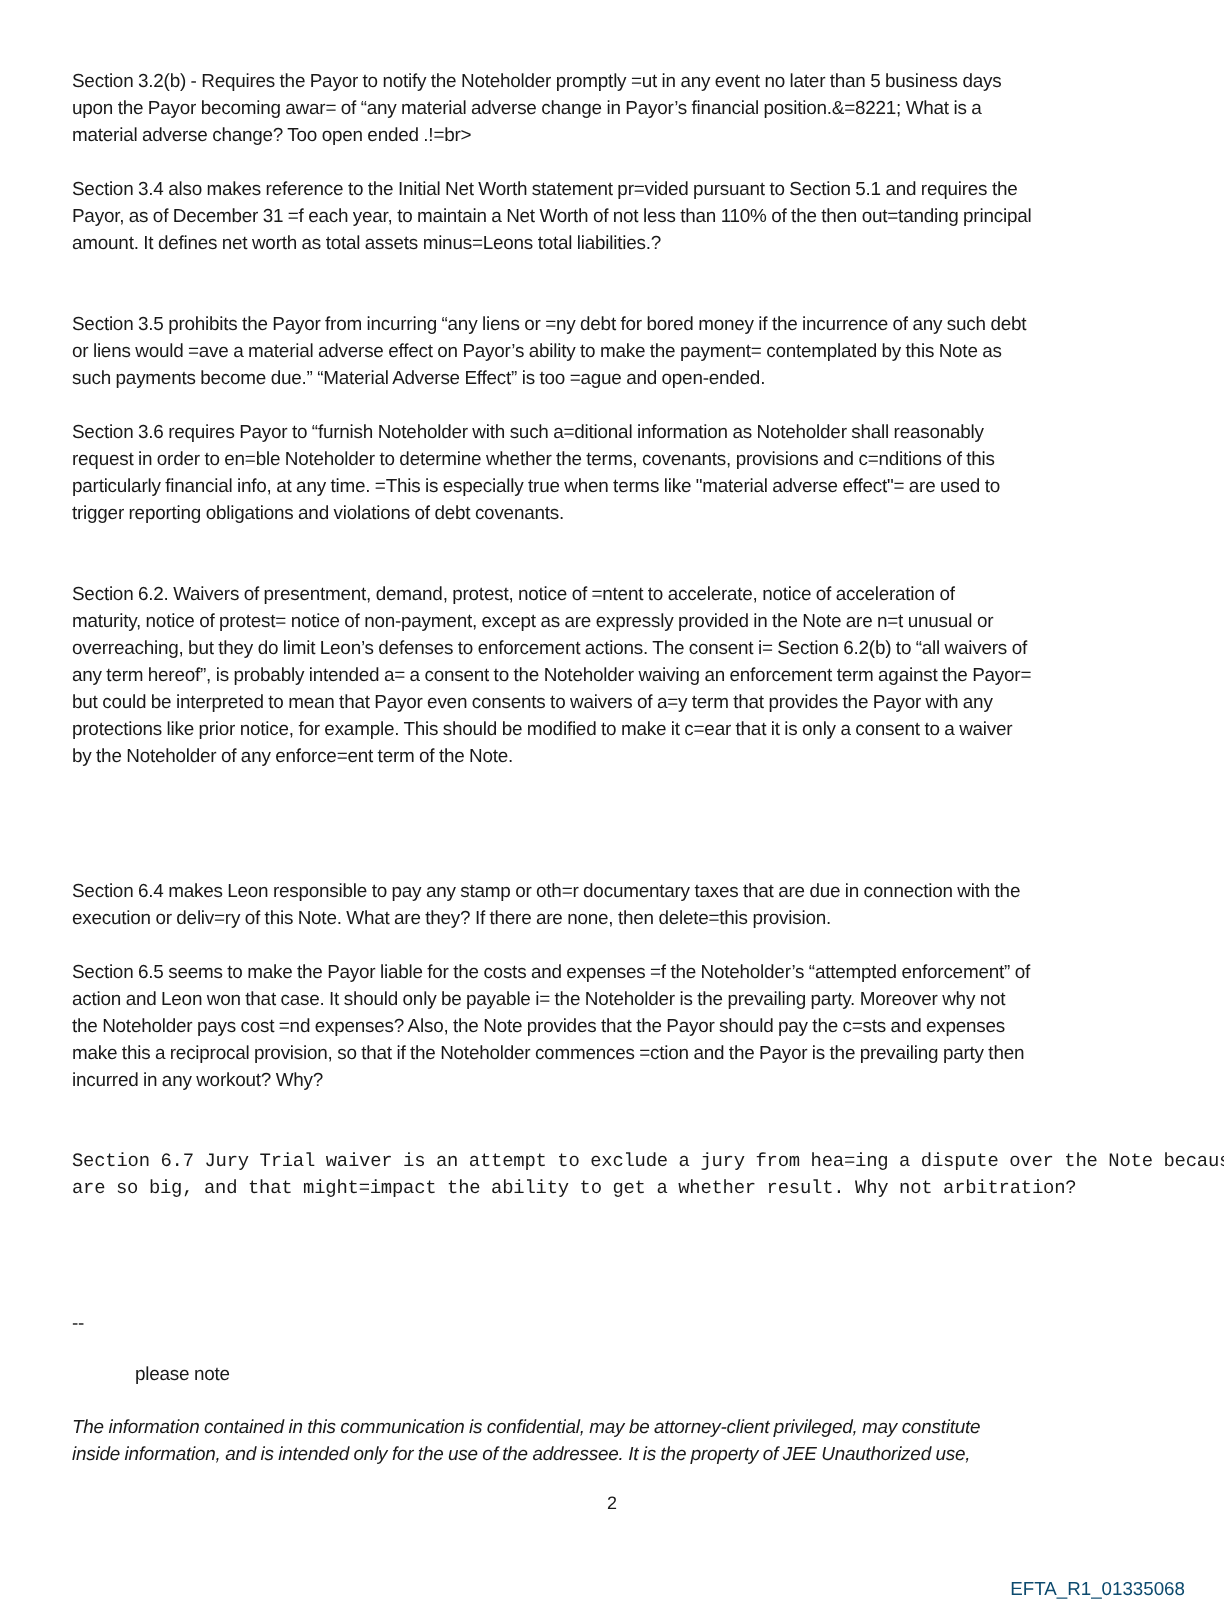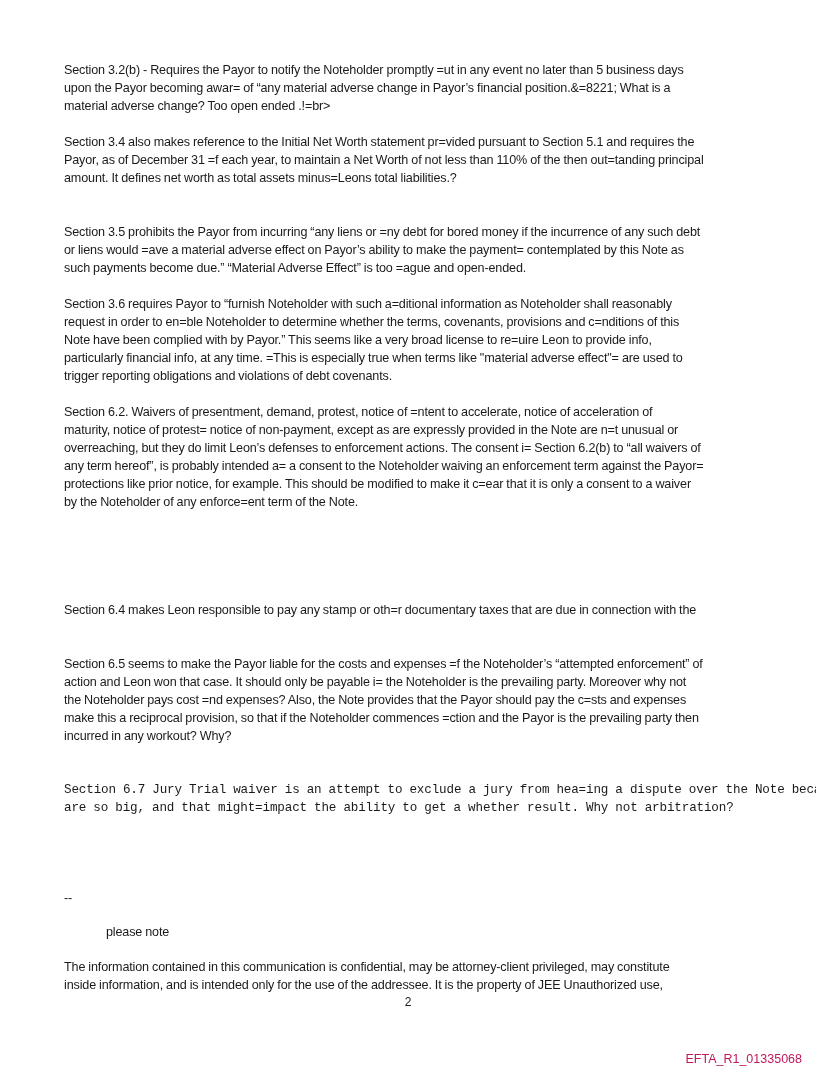--- a/index.html
+++ b/index.html
@@ -1,24 +1,24 @@
 <!DOCTYPE html>
 <html><head>
 <meta charset="utf-8">
 <style>
   html, body { margin: 0; padding: 0; background: #ffffff; }
   body { width: 816px; height: 1073px; position: relative; overflow: hidden;
          font-family: "Liberation Sans", sans-serif; color: #1a1a1a; }
   .page { position: absolute; left: 0; top: 0; width: 816px; height: 1073px; }
   .para { position: absolute; left: 48px; width: 724px; font-size: 12.6px; line-height: 18px;
-          letter-spacing: -0.15px; word-spacing: -0.3px; margin: 16px; white-space: normal; }
+          letter-spacing: -0.15px; word-spacing: -0.3px; margin: 0; white-space: normal; }
   .line { display: block; white-space: nowrap; }
   .indent { left: 74px; }
   .pagenum { position: absolute; left: 0; width: 816px; text-align: center; font-size: 12px; }
-  .bates { position: absolute; right: 14px; font-family: "Liberation Sans", sans-serif; font-size: 12.5px; color: #be185d; }
+  .bates { position: absolute; right: 26px; font-family: "Liberation Sans", sans-serif; font-size: 12.5px; color: #0c4a6e; }
 </style>
 </head>
 <body>
 
 <div class="page">
 
   <p class="para" style="top:45px;">
     <span class="line">Section 3.2(b) - Requires the Payor to notify the Noteholder promptly =ut in any event no later than 5 business days</span>
     <span class="line">upon the Payor becoming awar= of “any material adverse change in Payor’s financial position.&amp;=8221;  What is a</span>
     <span class="line">material adverse change?  Too open ended .!=br&gt;</span>
@@ -32,39 +32,40 @@
 
   <p class="para" style="top:207px;">
     <span class="line">Section 3.5 prohibits the Payor from incurring “any liens or =ny debt for bored money if the incurrence of any such debt</span>
     <span class="line">or liens would =ave a material adverse effect on Payor’s ability to make the payment= contemplated by this Note as</span>
     <span class="line">such payments become due.”  “Material Adverse Effect” is too =ague and open-ended.</span>
   </p>
 
   <p class="para" style="top:279px;">
     <span class="line">Section 3.6 requires Payor to “furnish Noteholder with such a=ditional information as Noteholder shall reasonably</span>
     <span class="line">request in order to en=ble Noteholder to determine whether the terms, covenants, provisions and c=nditions of this</span>
-    <span class="line">Note have been complied with by Payor.”  This seems like a very broad license to re=uire Leon to provide info,</span>
     <span class="line">particularly financial info, at any time.  =This is especially true when terms like "material adverse effect"= are used to</span>
     <span class="line">trigger reporting obligations and violations of debt covenants.</span>
   </p>
 
   <p class="para" style="top:387px;">
     <span class="line">Section 6.2.  Waivers of presentment, demand, protest, notice of =ntent to accelerate, notice of acceleration of</span>
     <span class="line">maturity, notice of protest= notice of non-payment, except as are expressly provided in the Note are n=t unusual or</span>
     <span class="line">overreaching, but they do limit Leon’s defenses to enforcement actions.  The consent i= Section 6.2(b) to “all waivers of</span>
     <span class="line">any term hereof”, is probably intended a= a consent to the Noteholder waiving an enforcement term against the Payor=</span>
+    <span class="line">but could be interpreted to mean that Payor even consents to waivers of a=y term that provides the Payor with any</span>
     <span class="line">protections like prior notice, for example.  This should be modified to make it c=ear that it is only a consent to a waiver</span>
     <span class="line">by the Noteholder of any enforce=ent term of the Note.</span>
   </p>
 
   <p class="para" style="top:531px;">
   </p>
 
   <p class="para" style="top:585px;">
     <span class="line">Section 6.4 makes  Leon  responsible to pay any stamp or oth=r documentary taxes that are due in connection with the</span>
+    <span class="line">execution or deliv=ry of this Note.  What are they?  If there are none, then delete=this provision.</span>
   </p>
 
   <p class="para" style="top:639px;">
     <span class="line">Section 6.5 seems to make the Payor liable for the costs and expenses =f the Noteholder’s “attempted enforcement” of</span>
     <span class="line">action and Leon won that case.   It should only be payable i= the Noteholder is the prevailing party.  Moreover why not</span>
     <span class="line">the Noteholder pays cost =nd expenses?  Also, the Note provides that the Payor should pay the c=sts and expenses</span>
     <span class="line">make this a reciprocal provision, so that if the Noteholder commences =ction and the Payor is the prevailing party then</span>
     <span class="line">incurred in any workout?  Why?</span>
   </p>
 
@@ -74,21 +75,21 @@
   </p>
 
   <p class="para" style="top:873px;">
     <span class="line">--</span>
   </p>
 
   <p class="para indent" style="top:907px;padding-left:16px;">
     <span class="line">please note</span>
   </p>
 
-  <p class="para" style="top:942px;">
+  <p class="para" style="top:942px;font-style:italic;">
     <span class="line">The information contained in this communication is confidential, may be attorney-client privileged, may constitute</span>
     <span class="line">inside information, and is intended only for the use of the addressee. It is the property of JEE Unauthorized use,</span>
   </p>
 
   <div class="pagenum" style="top:995px;">2</div>
 
   <div class="bates" style="top:1052px;">EFTA_R1_01335068</div>
 
 </div>
 

